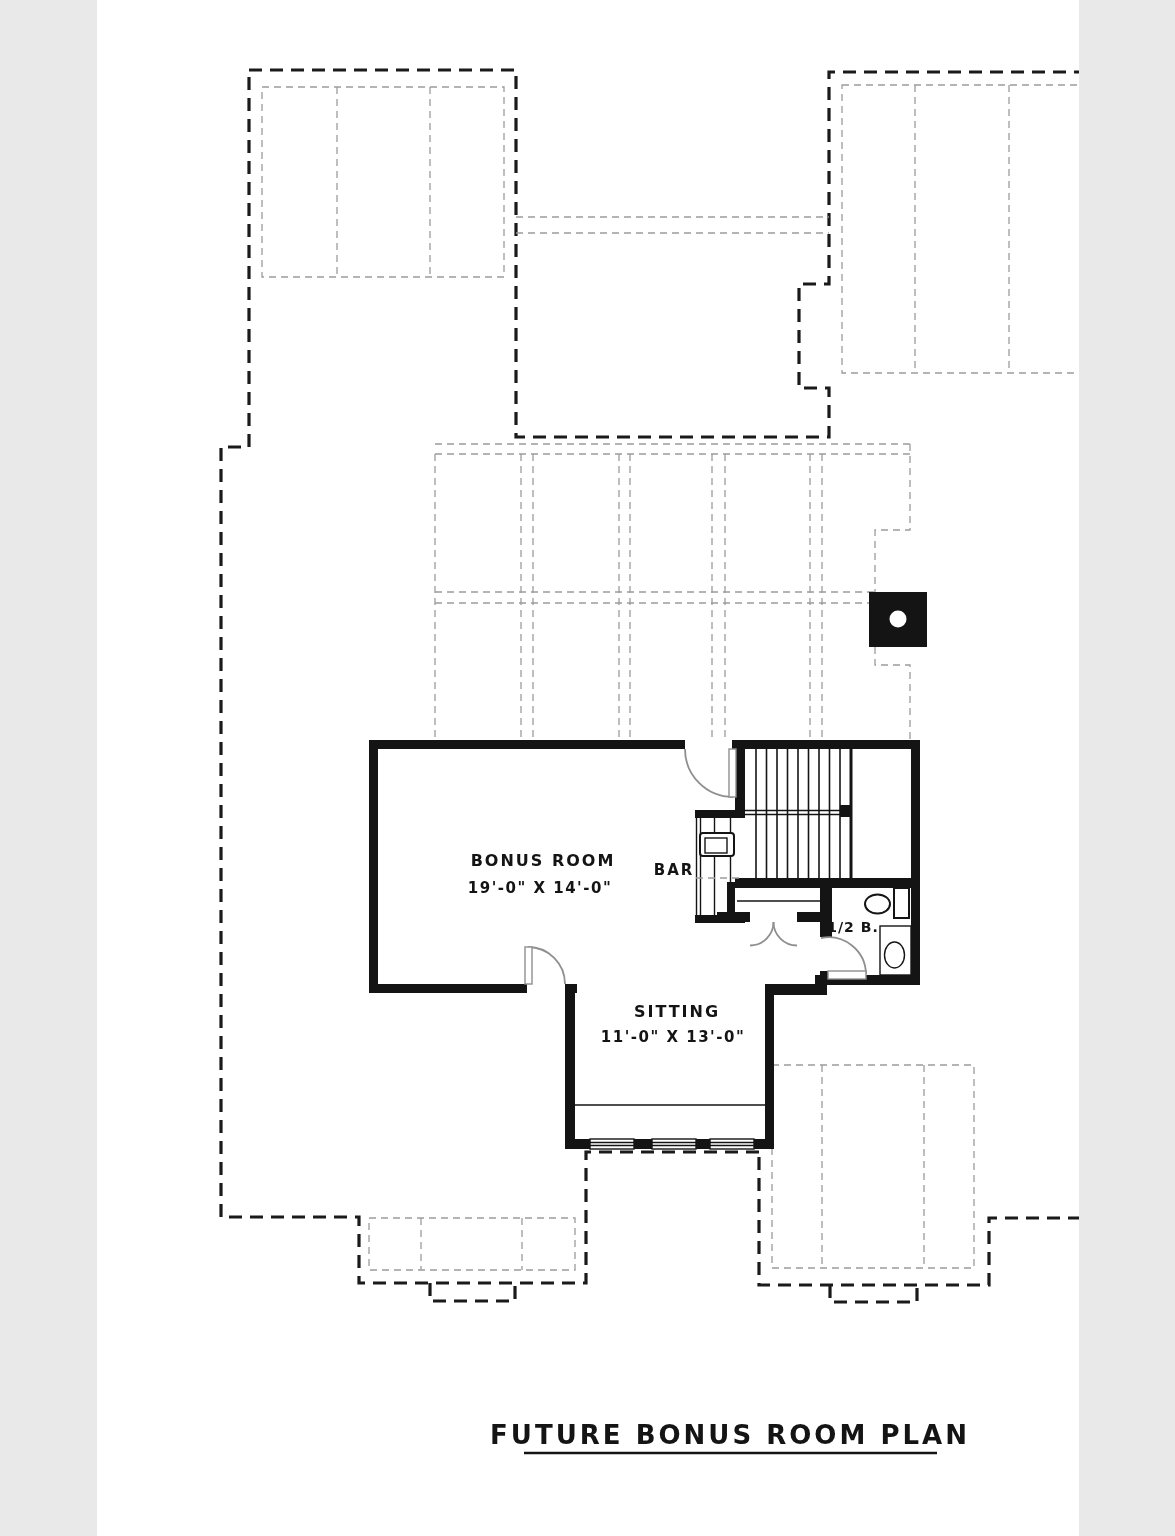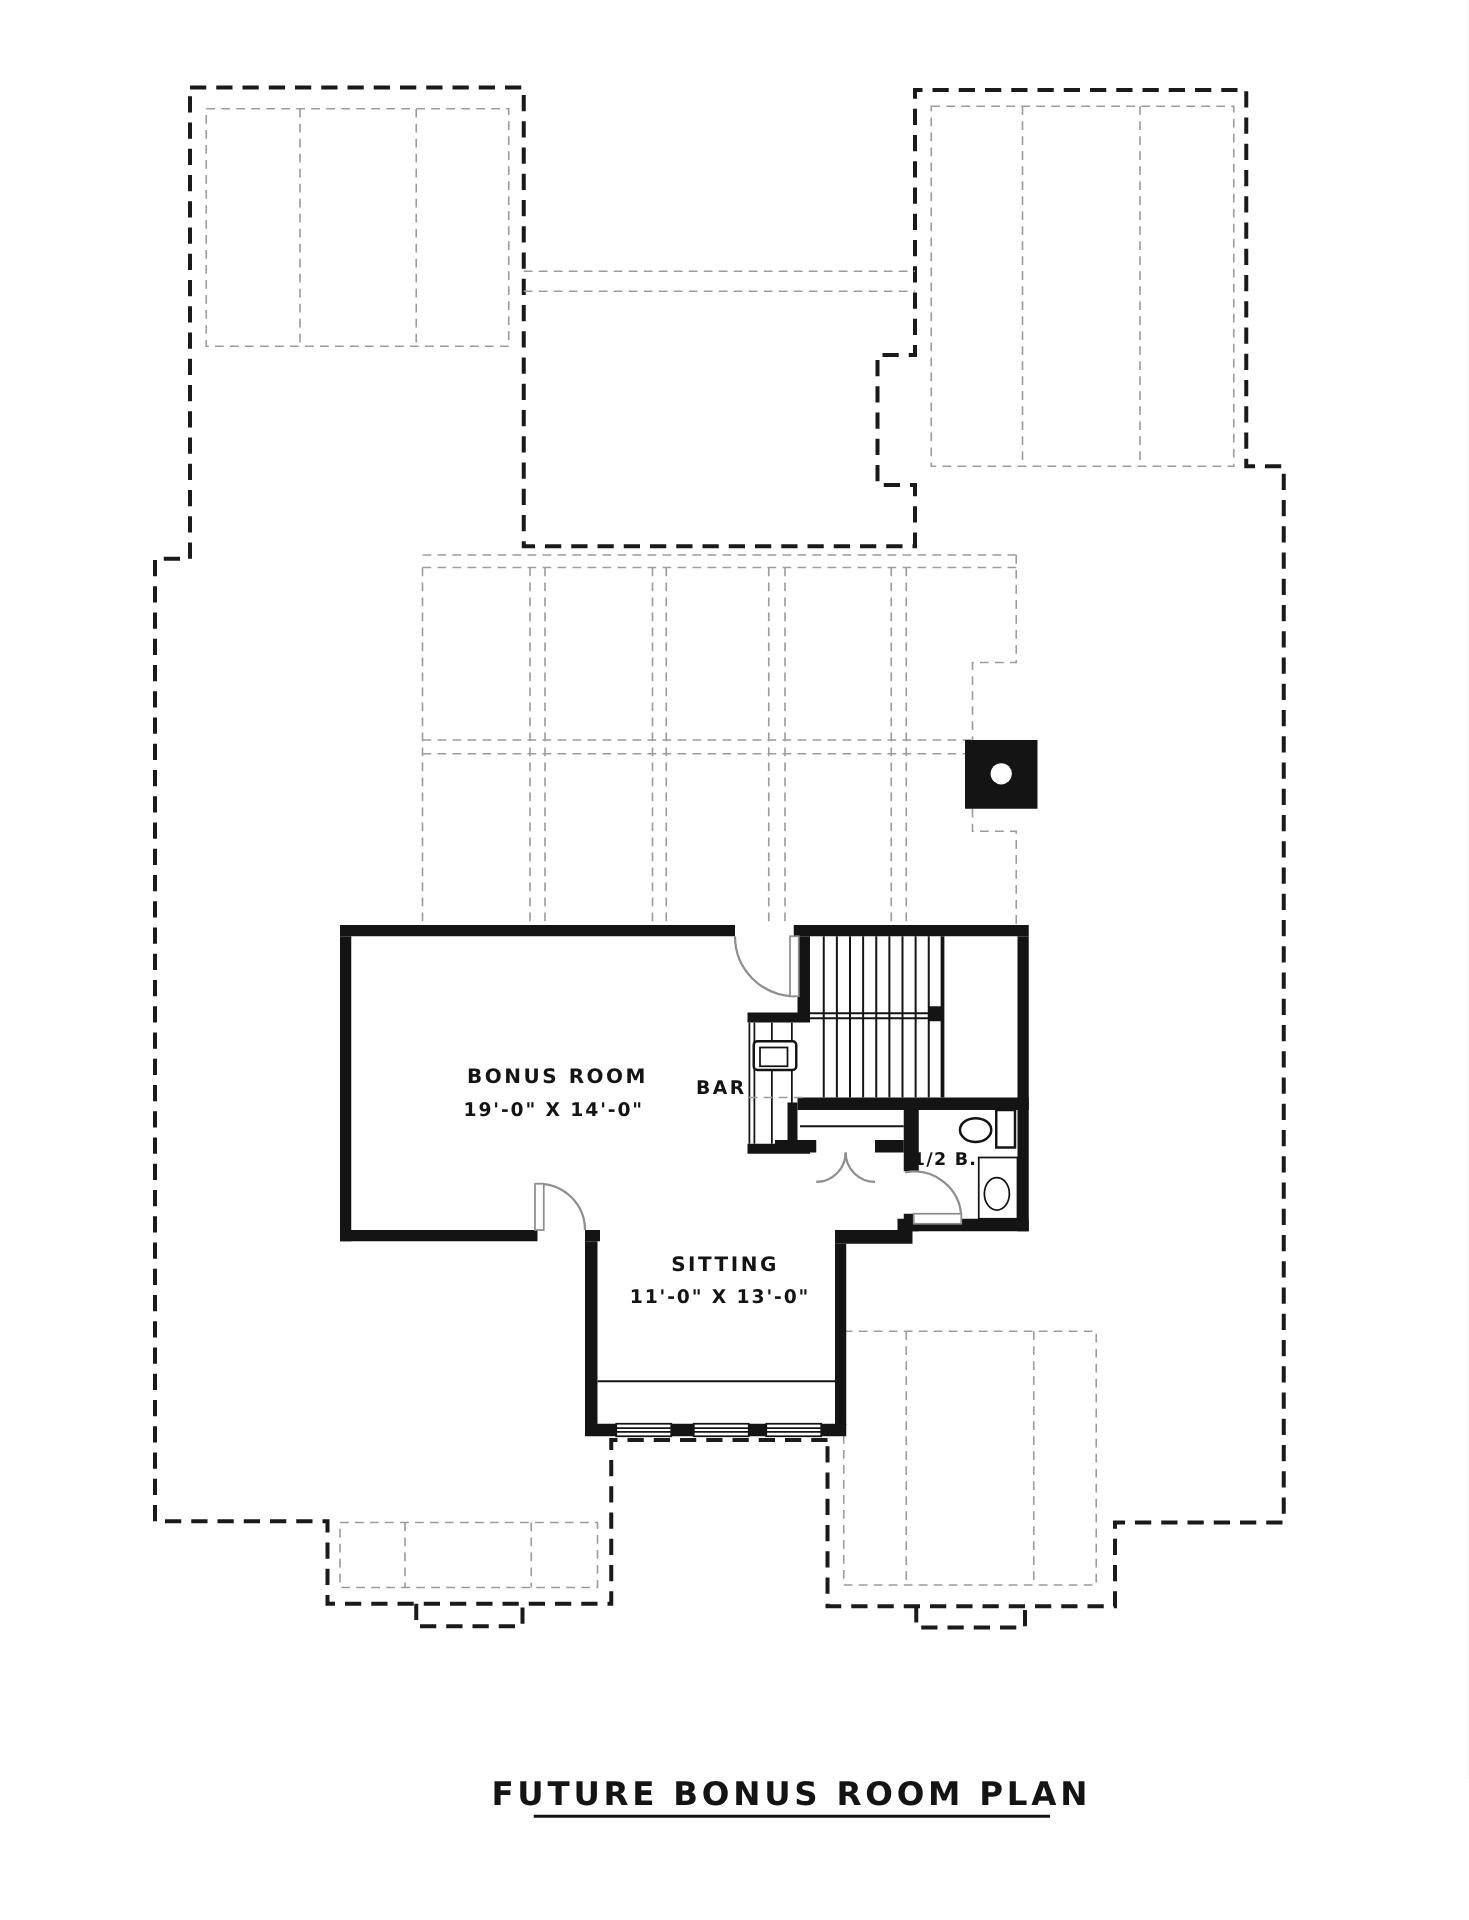--- a/index.html
+++ b/index.html
@@ -1,16 +1,16 @@
 <!DOCTYPE html>
 <html style="--paper: #ffffff; --wall: #141414; --outline: #1a1a1a; --roof: #9c9c9c; --door: #8f8f8f;"><head>
 <meta charset="utf-8">
 <style>
   html,body{margin:0;padding:0;background:#e9e9e9;}
-  .sheet{position:relative;width:1175px;height:1536px;background:var(--paper,#fff);margin:0 auto;overflow:hidden;}
+  .sheet{position:relative;width:982px;height:1536px;background:var(--paper,#fff);margin:0 auto;overflow:hidden;}
   svg{display:block;position:absolute;left:0;top:0;}
   .wall{fill:var(--wall,#141414);stroke:none;}
   .outline{fill:none;stroke:var(--outline,#1a1a1a);stroke-width:3.2;stroke-dasharray:13 8;}
   .rooflight{fill:none;stroke:var(--roof,#9c9c9c);stroke-width:1.3;stroke-dasharray:7 5;}
   .thin{fill:none;stroke:var(--wall,#141414);stroke-width:1.6;}
   .thick{fill:none;stroke:var(--wall,#141414);stroke-width:3;}
   .fixture{fill:#fff;stroke:var(--wall,#141414);stroke-width:2;}
   .fixlight{fill:#fff;stroke:var(--wall,#141414);stroke-width:1.4;}
   .doorarc{fill:none;stroke:var(--door,#8f8f8f);stroke-width:1.8;}
   .doorleaf{fill:#fff;stroke:var(--door,#8f8f8f);stroke-width:1.4;}

